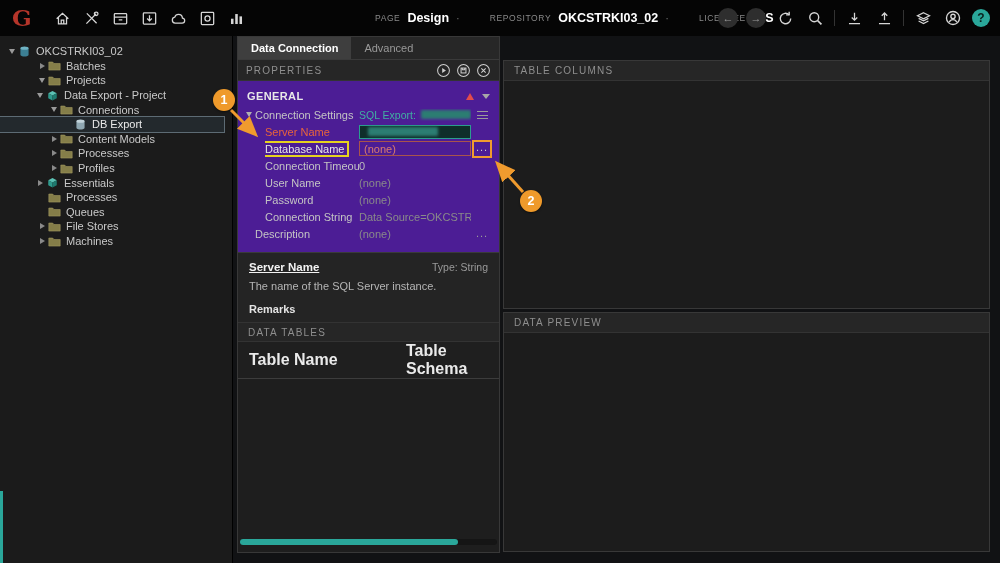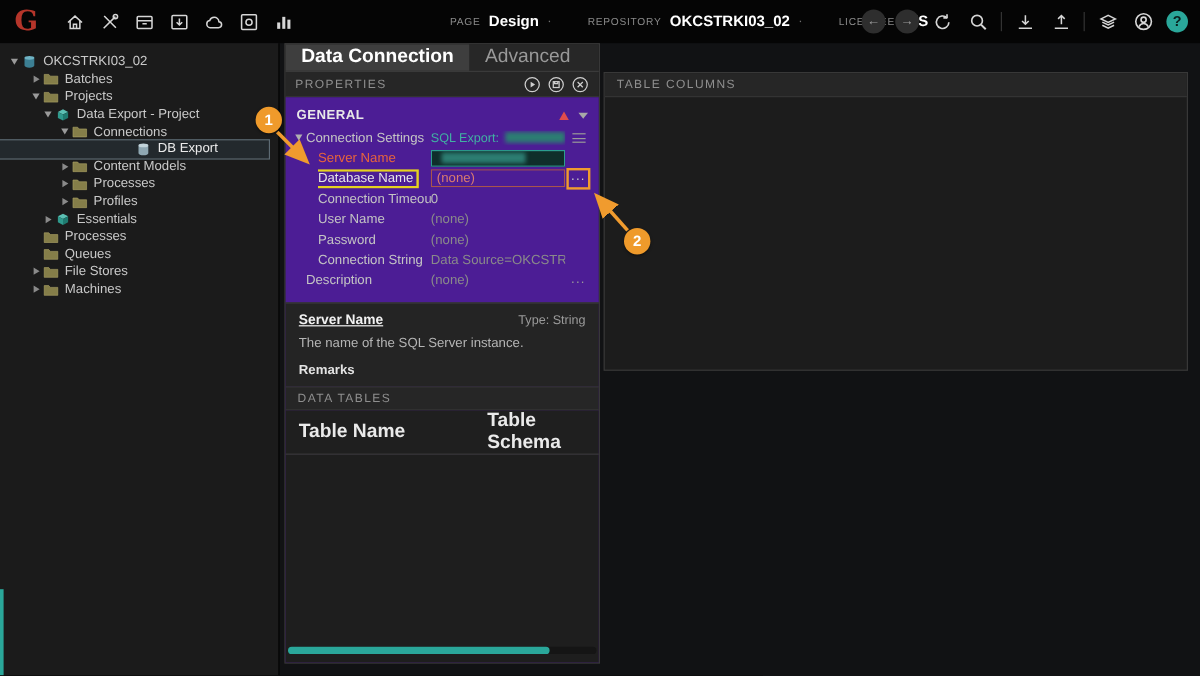--- a/index.html
+++ b/index.html
@@ -23,30 +23,30 @@
   .help-btn { width:18px; height:18px; border-radius:50%; background:#2aa79a; color:#09201d; font-size:12px; font-weight:bold; display:flex; align-items:center; justify-content:center; cursor:pointer; }
 
   
   .sidebar { position:absolute; left:0; top:36px; width:233px; height:527px; background:#1b1b1b; border-right:1px solid #000; padding-top:8px; }
   .titem { display:flex; align-items:center; height:14.6px; font-size:11px; color:#c9c9c9; cursor:pointer; white-space:nowrap; }
   .titem .exp { width:12px; flex:0 0 12px; display:flex; align-items:center; justify-content:center; }
   .exp.open::before { content:""; border-left:3.5px solid transparent; border-right:3.5px solid transparent; border-top:5px solid #9a9a9a; }
   .exp.closed::before { content:""; border-top:3.5px solid transparent; border-bottom:3.5px solid transparent; border-left:5px solid #8a8a8a; }
   .ticon { width:15px; flex:0 0 15px; display:flex; align-items:center; }
   .tlabel { padding:0 3px; }
-  .lvl0 { padding-left:6px; } .lvl1 { padding-left:24px; } .lvl2 { padding-left:34px; }
-  .lvl3 { padding-left:48px; } .lvl4 { padding-left:62px;justify-content:center; }
+  .lvl0 { padding-left:6px; } .lvl1 { padding-left:36px; } .lvl2 { padding-left:34px; }
+  .lvl3 { padding-left:48px; } .lvl4 { padding-left:62px; }
   .titem.sel { background:#23292d; outline:1px solid #5d6b74; width:224px; }
   .titem.sel .tlabel { color:#eaeaea; }
   .side-vscroll { position:absolute; left:0; bottom:0; width:3px; height:72px; background:#2aa79a; }
 
   
   .center { position:absolute; left:237px; top:36px; width:263px; height:517px; display:flex; flex-direction:column; background:#1e1e1e; border:1px solid #383838; }
   .tabs { display:flex; height:23px; background:#272727; border-bottom:1px solid #3a3a3a; flex:0 0 23px; }
-  .tab { padding:0 13px; line-height:22px; font-size:16px; color:#999; cursor:pointer; }
+  .tab { padding:0 13px; line-height:22px; font-size:11px; color:#999; cursor:pointer; }
   .tab.active { background:#3e3e3e; color:#fff; font-weight:bold; }
   .phead { flex:0 0 21px; height:21px; background:#262626; display:flex; align-items:center; padding:0 8px; color:#8f8f8f; font-size:10px; letter-spacing:1.2px; border-bottom:1px solid #333; }
   .phead-icons { margin-left:auto; display:flex; gap:4px; align-items:center; }
   .pico { width:16px; height:16px; display:flex; align-items:center; justify-content:center; cursor:pointer; }
   .pbody { flex:1; display:flex; flex-direction:column; position:relative; background:#4c1d95; }
 
   .general { flex:0 0 20px; margin-top:5px; display:flex; align-items:center; padding:0 9px; color:#e8e8e8; font-weight:bold; font-size:11px; letter-spacing:.4px; }
   .gen-icons { margin-left:auto; display:flex; gap:8px; align-items:center; }
   .tri-red { width:0; height:0; border-left:4.5px solid transparent; border-right:4.5px solid transparent; border-bottom:7px solid #e24c4c; }
   .chev { width:0; height:0; border-left:4px solid transparent; border-right:4px solid transparent; border-top:5.5px solid #a8a8a8; }
@@ -474,20 +474,24 @@
       <div class="hscroll">
         <div class="hthumb"></div>
       </div>
     </div>
   </section>
 
   <section class="panel tc">
     <div class="panel-h">TABLE COLUMNS</div>
     <div class="panel-b"></div>
   </section>
+  <section class="panel dp">
+    <div class="panel-h">DATA PREVIEW</div>
+    <div class="panel-b"></div>
+  </section>
 
   <svg class="anno" width="1000" height="563">
     <defs>
       <marker id="ah" markerWidth="8" markerHeight="8" refX="5.5" refY="3" orient="auto">
         <path d="M0,0 L7,3 L0,6 Z" fill="#f09b2e"></path>
       </marker>
     </defs>
     <line x1="231" y1="110" x2="255" y2="134" stroke="#f09b2e" stroke-width="3" marker-end="url(#ah)"></line>
     <line x1="523" y1="192" x2="498" y2="164" stroke="#f09b2e" stroke-width="3" marker-end="url(#ah)"></line>
   </svg>

